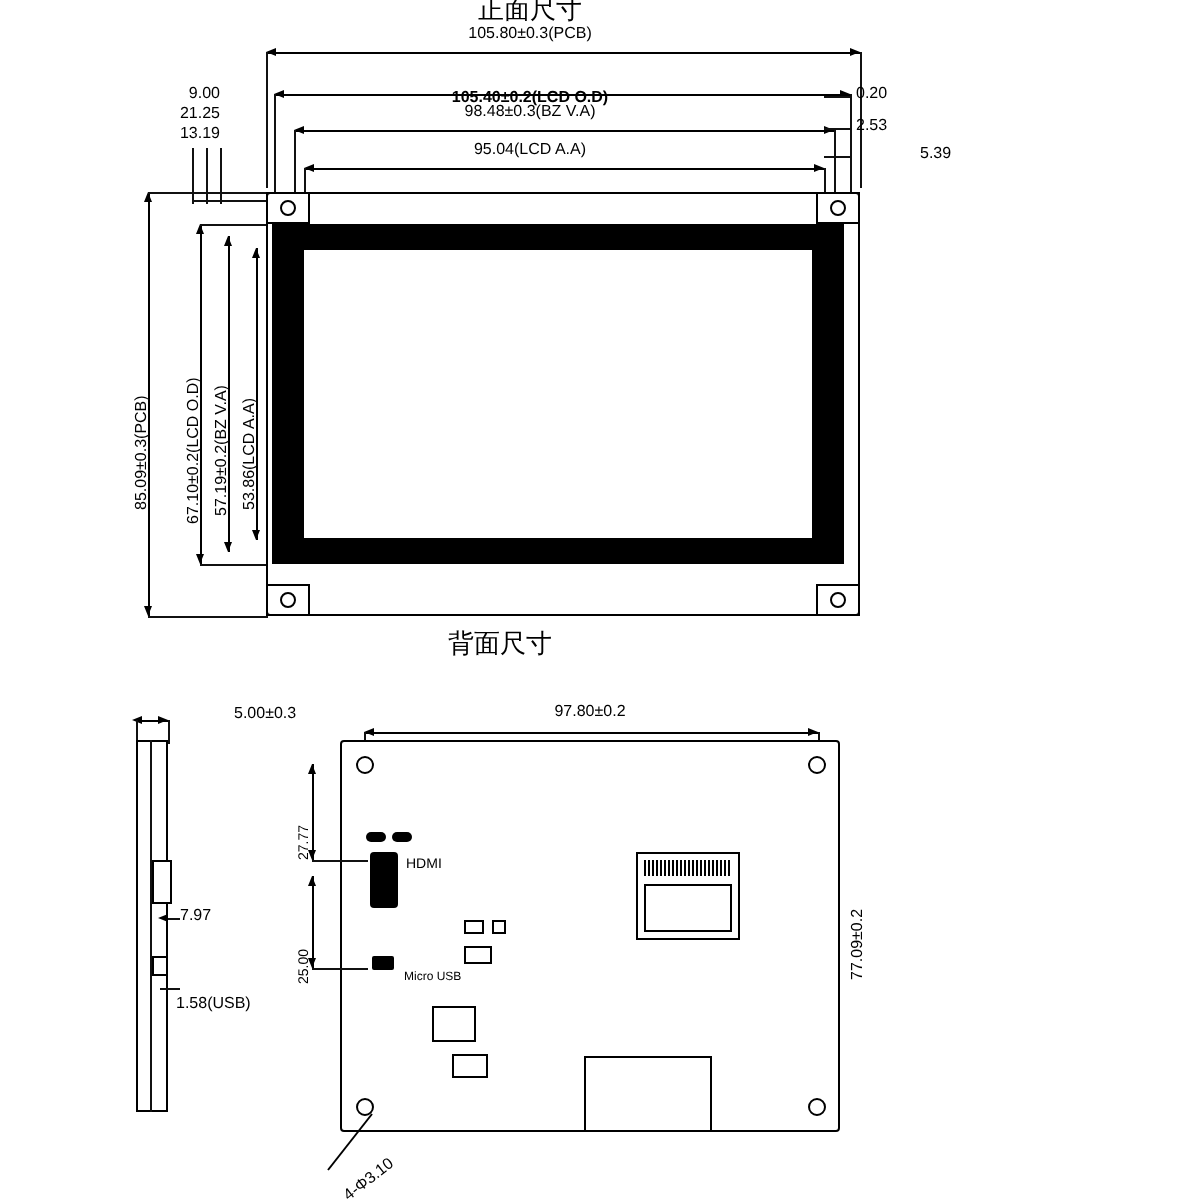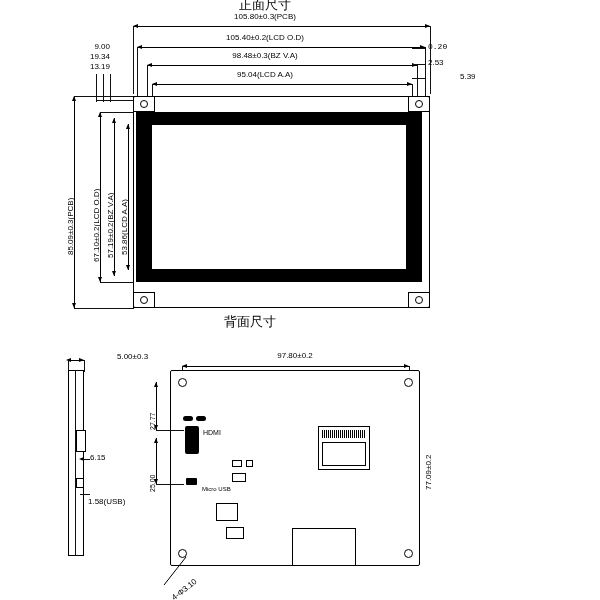--- a/index.html
+++ b/index.html
@@ -40,21 +40,21 @@
 
   <div class="title" style="left:265px;top:-4px;">正面尺寸</div>
 
   <div class="lbl c" style="left:265px;top:12px;">105.80±0.3(PCB)</div>
   <div class="ln h dim" style="left:133px;top:26px;width:297px;"></div>
   <div class="arrowL" style="left:133px;top:24px;"></div>
   <div class="arrowR" style="left:425px;top:24px;"></div>
   <div class="ln v thin" style="left:133px;top:26px;height:68px;"></div>
   <div class="ln v thin" style="left:430px;top:26px;height:68px;"></div>
 
-  <div class="lbl c" style="left:265px;top:33px;">105.40±0.2(LCD O.D)</div>
+  <div class="lbl c" style="left:265px;top:44px;font-weight:bold;">105.40±0.2(LCD O.D)</div>
   <div class="ln h dim" style="left:137px;top:47px;width:288px;"></div>
   <div class="arrowL" style="left:137px;top:45px;"></div>
   <div class="arrowR" style="left:420px;top:45px;"></div>
   <div class="ln v thin" style="left:137px;top:47px;height:60px;"></div>
   <div class="ln v thin" style="left:425px;top:47px;height:60px;"></div>
 
   <div class="lbl c" style="left:265px;top:51px;">98.48±0.3(BZ V.A)</div>
   <div class="ln h dim" style="left:147px;top:65px;width:270px;"></div>
   <div class="arrowL" style="left:147px;top:63px;"></div>
   <div class="arrowR" style="left:412px;top:63px;"></div>
@@ -62,28 +62,28 @@
   <div class="ln v thin" style="left:417px;top:65px;height:46px;"></div>
 
   <div class="lbl c" style="left:265px;top:70px;">95.04(LCD A.A)</div>
   <div class="ln h dim" style="left:152px;top:84px;width:260px;"></div>
   <div class="arrowL" style="left:152px;top:82px;"></div>
   <div class="arrowR" style="left:407px;top:82px;"></div>
   <div class="ln v thin" style="left:152px;top:84px;height:30px;"></div>
   <div class="ln v thin" style="left:412px;top:84px;height:30px;"></div>
 
   <div class="lbl r" style="left:110px;top:42px;">9.00</div>
-  <div class="lbl r" style="left:110px;top:52px;">19.34</div>
+  <div class="lbl r" style="left:110px;top:52px;">21.25</div>
   <div class="lbl r" style="left:110px;top:62px;">13.19</div>
   <div class="ln v thin" style="left:96px;top:74px;height:28px;"></div>
   <div class="ln v thin" style="left:103px;top:74px;height:28px;"></div>
   <div class="ln v thin" style="left:110px;top:74px;height:28px;"></div>
   <div class="ln h thin" style="left:96px;top:100px;width:45px;"></div>
 
-  <div class="lbl" style="left:428px;top:42px;font-family:Liberation Mono, monospace;">0.20</div>
+  <div class="lbl" style="left:428px;top:42px;">0.20</div>
   <div class="lbl" style="left:428px;top:58px;">2.53</div>
   <div class="lbl" style="left:428px;top:72px;padding-left:32px;">5.39</div>
   <div class="ln h thin" style="left:412px;top:48px;width:14px;"></div>
   <div class="ln h thin" style="left:412px;top:64px;width:14px;"></div>
   <div class="ln h thin" style="left:412px;top:78px;width:14px;"></div>
 
   <div class="vert" style="left:66px;top:255px;">85.09±0.3(PCB)</div>
   <div class="ln v dim" style="left:74px;top:96px;height:212px;"></div>
   <div class="arrowU" style="left:72px;top:96px;"></div>
   <div class="arrowD" style="left:72px;top:303px;"></div>
@@ -129,21 +129,21 @@
   <div class="arrowL" style="left:66px;top:358px;"></div>
   <div class="arrowR" style="left:79px;top:358px;"></div>
   <div class="ln v thin" style="left:68px;top:360px;height:12px;"></div>
   <div class="ln v thin" style="left:84px;top:360px;height:12px;"></div>
 
   <div class="box" style="left:68px;top:370px;width:16px;height:186px;"></div>
   <div class="ln v thin" style="left:75px;top:370px;height:186px;"></div>
   <div class="comp" style="left:76px;top:430px;width:10px;height:22px;"></div>
   <div class="comp" style="left:76px;top:478px;width:8px;height:10px;"></div>
 
-  <div class="lbl" style="left:90px;top:453px;">6.15</div>
+  <div class="lbl" style="left:90px;top:453px;">7.97</div>
   <div class="ln h thin" style="left:84px;top:459px;width:6px;"></div>
   <div class="arrowL" style="left:79px;top:457px;"></div>
 
   <div class="lbl" style="left:88px;top:497px;">1.58(USB)</div>
   <div class="ln h thin" style="left:80px;top:494px;width:10px;"></div>
 
   <div class="lbl c" style="left:295px;top:351px;">97.80±0.2</div>
   <div class="ln h dim" style="left:182px;top:366px;width:227px;"></div>
   <div class="arrowL" style="left:182px;top:364px;"></div>
   <div class="arrowR" style="left:404px;top:364px;"></div>

